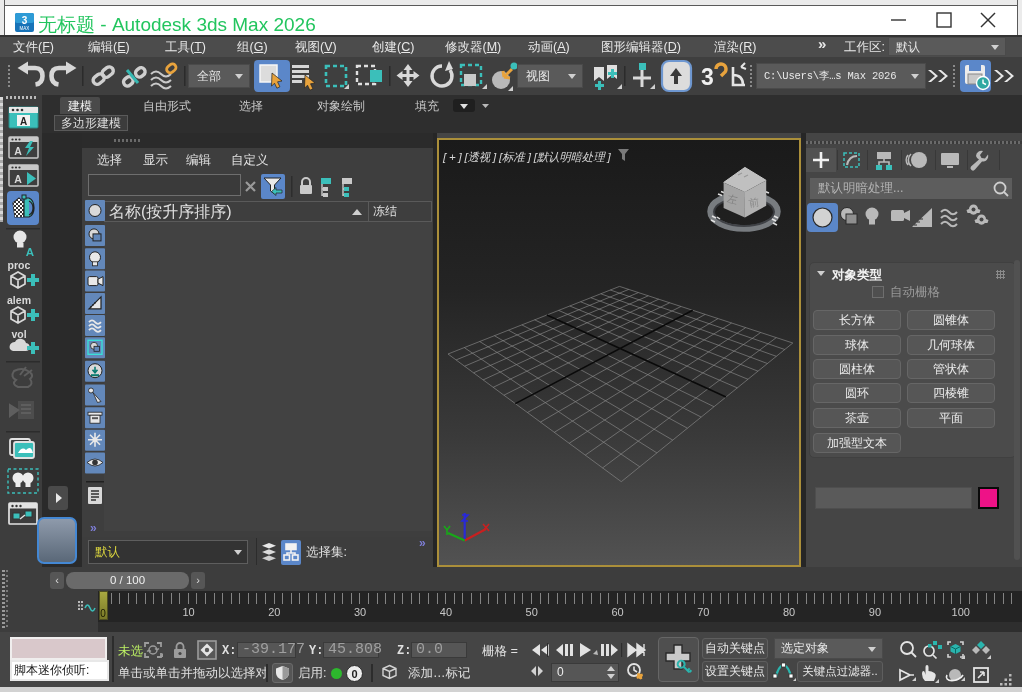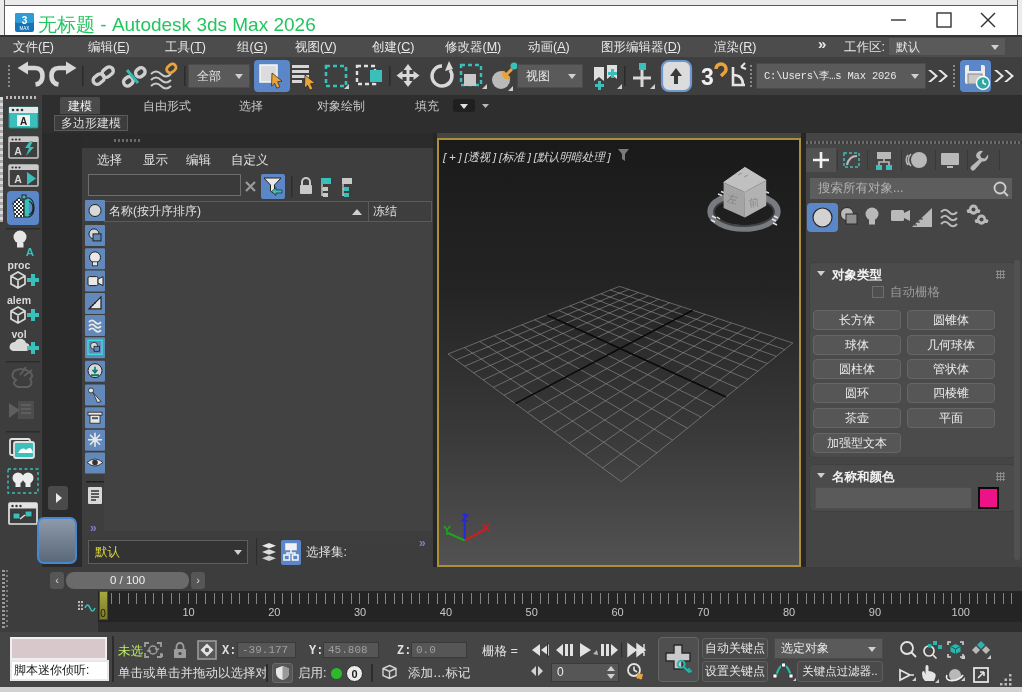--- a/index.html
+++ b/index.html
@@ -30,39 +30,39 @@
 #leftcol { left:0; top:95px; width:42px; height:537px; background:#3d3d3d; }
 #leftgrip { left:0; top:2px; width:3px; height:125px; background:repeating-linear-gradient(180deg,#d8d8d8 0 3px,#a8a8a8 3px 6px); }
 
 #midstrip { left:42px; top:133px; width:40px; height:459px; background:#2a2a2a; }
 #midblack { left:70px; top:15px; width:12px; height:392px; background:#1d1d1d; }
 
 #explorer { left:82px; top:133px; width:351px; height:434px; background:#3e3e3e; }
 #exp-list { position:absolute; left:22px; top:89px; right:1px; bottom:36px; background:#424242; }
 .expmenu { position:absolute; top:19px; color:#e0e0e0; font-size:12.5px; }
 #exp-search { position:absolute; left:6px; top:41px; width:153px; height:22px; background:#3a3a3a; border:1px solid #6e6e6e; }
-#exp-header { position:absolute; left:22px; top:68px; width:265px; height:21px; background:#3e3e3e; border:1px solid #5a5a5a; color:#e0e0e0; font-size:12px; line-height:19px; padding-left:4px; }
+#exp-header { position:absolute; left:22px; top:68px; width:265px; height:21px; background:#3e3e3e; border:1px solid #5a5a5a; color:#e0e0e0; font-size:16px; line-height:19px; padding-left:4px; }
 #exp-header2 { position:absolute; left:287px; top:68px; width:63px; height:21px; background:#3e3e3e; border:1px solid #5a5a5a; border-left:none; color:#e0e0e0; font-size:12px; line-height:19px; padding-left:4px; }
 
 #viewport { left:437px; top:138px; width:364px; height:429px; border:2px solid #ab8f3a; background:linear-gradient(180deg,#1a1a1a 0%, #242424 35%, #3a3a3a 70%, #525252 100%);font-style:italic; }
 #vplabel { position:absolute; left:4px; top:10px; color:#d5d5d5; font-size:11.5px; letter-spacing:-0.2px; }
 
 #cmdpanel { left:806px; top:138px; width:216px; height:494px; background:#454545; }
 .rollout { position:absolute; left:3px; width:207px; background:#4b4b4b; border:1px solid #404040; border-radius:5px; }
 .rollout .rtitle { color:#f2f2f2; font-size:12.5px; font-weight:bold; padding:4px 0 2px 22px; position:relative; }
 .gripdots { position:absolute; right:10px; top:7px; width:9px; height:9px; background:radial-gradient(circle 1px at 1.5px 1.5px,#8a8a8a 1px,transparent 1.1px); background-size:3px 3px; }
 .pbtn { position:absolute; width:88px; height:20px; background:#565656; border:1px solid #666; border-radius:4px; color:#ececec; font-size:12px; text-align:center; line-height:18px; }
 
 #tslider-row { left:42px; top:567px; width:980px; height:22px; background:#3d3d3d; }
 #ruler { left:42px; top:589px; width:980px; height:43px; background:#3d3d3d; }
 #ruler-band { position:absolute; left:56px; top:2px; width:924px; height:31px; background:#242424; }
 
 #statusbar { left:0; top:632px; width:1022px; height:55px; background:#454545; }
 #bottomstrip { left:0; top:687px; width:1022px; height:5px; background:#d2d2d2; }
-.coordfield { position:absolute; background:#565656; border:1px solid #3a3a3a; color:#9f9f9f; font-family:"Liberation Mono",monospace; font-size:11px; height:16px; line-height:14px; padding-left:4px; }
+.coordfield { position:absolute; background:#565656; border:1px solid #3a3a3a; color:#9f9f9f; font-family:"Liberation Mono",monospace; font-size:15px; height:16px; line-height:14px; padding-left:4px; }
 .mlabel { position:absolute; color:#e0e0e0; font-family:"Liberation Mono",monospace; font-size:12px; font-weight:bold; }
 .sbtn { position:absolute; background:#4a4a4a; border:1px solid #5e5e5e; border-radius:3px; color:#e8e8e8; font-size:12px; text-align:center; }
 .rnum { position:absolute; top:17px; color:#c8c8c8; font-size:11px; transform:translateX(-50%); }
 </style>
 </head>
 <body>
 
 <div class="abs" id="titlebar"></div>
 <div class="abs" id="tbframe"></div>
 <div class="abs" id="tbframeL"></div>
@@ -510,21 +510,21 @@
     <g fill="#b9b9b9">
       <rect x="135" y="5" width="18" height="12" rx="1"></rect>
       <rect x="141" y="18" width="6" height="2"></rect>
     </g>
     <rect x="161" y="2" width="1" height="20" fill="#383838"></rect>
     <g transform="translate(12,0)">
     <path d="M158 8 a5.5 5.5 0 0 1 7 -5 l-3 4 1.5 3 3.5 0.5 3 -4 a5.5 5.5 0 0 1 -6 7 l-7 8 a2.5 2.5 0 0 1 -4 -3 l8 -7 a5.5 5.5 0 0 1 -3 -3.5 z" fill="#b9b9b9"></path>
     </g>
     <rect x="193" y="2" width="1" height="20" fill="#383838"></rect>
   </svg>
-  <div style="position:absolute;left:4px;top:40px;width:202px;height:21px;background:#5d5d5d;color:#b2b2b2;font-size:12.5px;line-height:20px;padding-left:8px">搜索所有对象...</div>
+  <div style="position:absolute;left:4px;top:40px;width:202px;height:21px;background:#5d5d5d;color:#b2b2b2;font-size:12.5px;line-height:20px;padding-left:8px">默认明暗处理...</div>
   <svg style="position:absolute;left:186px;top:42px" width="18" height="18" viewBox="0 0 18 18">
     <circle cx="8" cy="8" r="5.5" fill="none" stroke="#cfcfcf" stroke-width="1.8"></circle>
     <path d="M12 12 l4 4" stroke="#cfcfcf" stroke-width="1.8"></path>
   </svg>
   <div class="bluebtn" style="left:1px;top:65px;width:31px;height:29px"></div>
   <svg style="position:absolute;left:0;top:65px" width="216" height="30" viewBox="0 0 216 30">
     <circle cx="16.5" cy="14.5" r="9.5" fill="#d2d2d2" stroke="#2a2a2a" stroke-width="1.2"></circle>
     <g>
       <circle cx="41" cy="11" r="6.5" fill="#b9b9b9" stroke="#2a2a2a" stroke-width="1"></circle>
       <rect x="40" y="11" width="11" height="10" fill="#8f8f8f" stroke="#2a2a2a" stroke-width="1"></rect>
@@ -560,23 +560,20 @@
     <div class="pbtn" style="left:101px;top:172px">圆锥体</div>
   <div class="pbtn" style="left:7px;top:196.5px">球体</div>
     <div class="pbtn" style="left:101px;top:196.5px">几何球体</div>
   <div class="pbtn" style="left:7px;top:220.5px">圆柱体</div>
     <div class="pbtn" style="left:101px;top:220.5px">管状体</div>
   <div class="pbtn" style="left:7px;top:245px">圆环</div>
     <div class="pbtn" style="left:101px;top:245px">四棱锥</div>
   <div class="pbtn" style="left:7px;top:270px">茶壶</div>
     <div class="pbtn" style="left:101px;top:270px">平面</div>
   <div class="pbtn" style="left:7px;top:295px">加强型文本</div>
-  <div class="rollout" style="top:326px;height:48px">
-    <div class="rtitle"><span style="position:absolute;left:7px;top:8px;width:0;height:0;border-left:4.5px solid transparent;border-right:4.5px solid transparent;border-top:5.5px solid #cfcfcf"></span>名称和颜色<span class="gripdots"></span></div>
-  </div>
   <div style="position:absolute;left:9px;top:349px;width:157px;height:22px;background:#5a5a5a;border:1px solid #4e4e4e"></div>
   <div style="position:absolute;left:172px;top:349px;width:21px;height:22px;background:#ee1287;border:2px solid #0a0a0a"></div>
   <div style="position:absolute;left:208px;top:122px;width:6px;height:300px;background:#515151;border-radius:3px"></div>
 </div>
 
 <div class="abs" style="left:2px;top:570px;width:3px;height:60px;background:repeating-linear-gradient(180deg,#9a9a9a 0 2px,transparent 2px 4px)"></div>
 <div class="abs" style="left:6px;top:570px;width:2px;height:60px;background:repeating-linear-gradient(180deg,#7a7a7a 0 2px,transparent 2px 5px)"></div>
 <div class="abs" id="tslider-row">
   <div style="position:absolute;left:8px;top:5px;width:14px;height:17px;background:#565656;border-radius:3px;color:#d9d9d9;text-align:center;line-height:16px;font-size:11px">‹</div>
   <div style="position:absolute;left:24px;top:5px;width:123px;height:17px;background:#6a6a6a;border-radius:8px;color:#f0f0f0;text-align:center;line-height:16px;font-size:11.5px">0 / 100</div>

